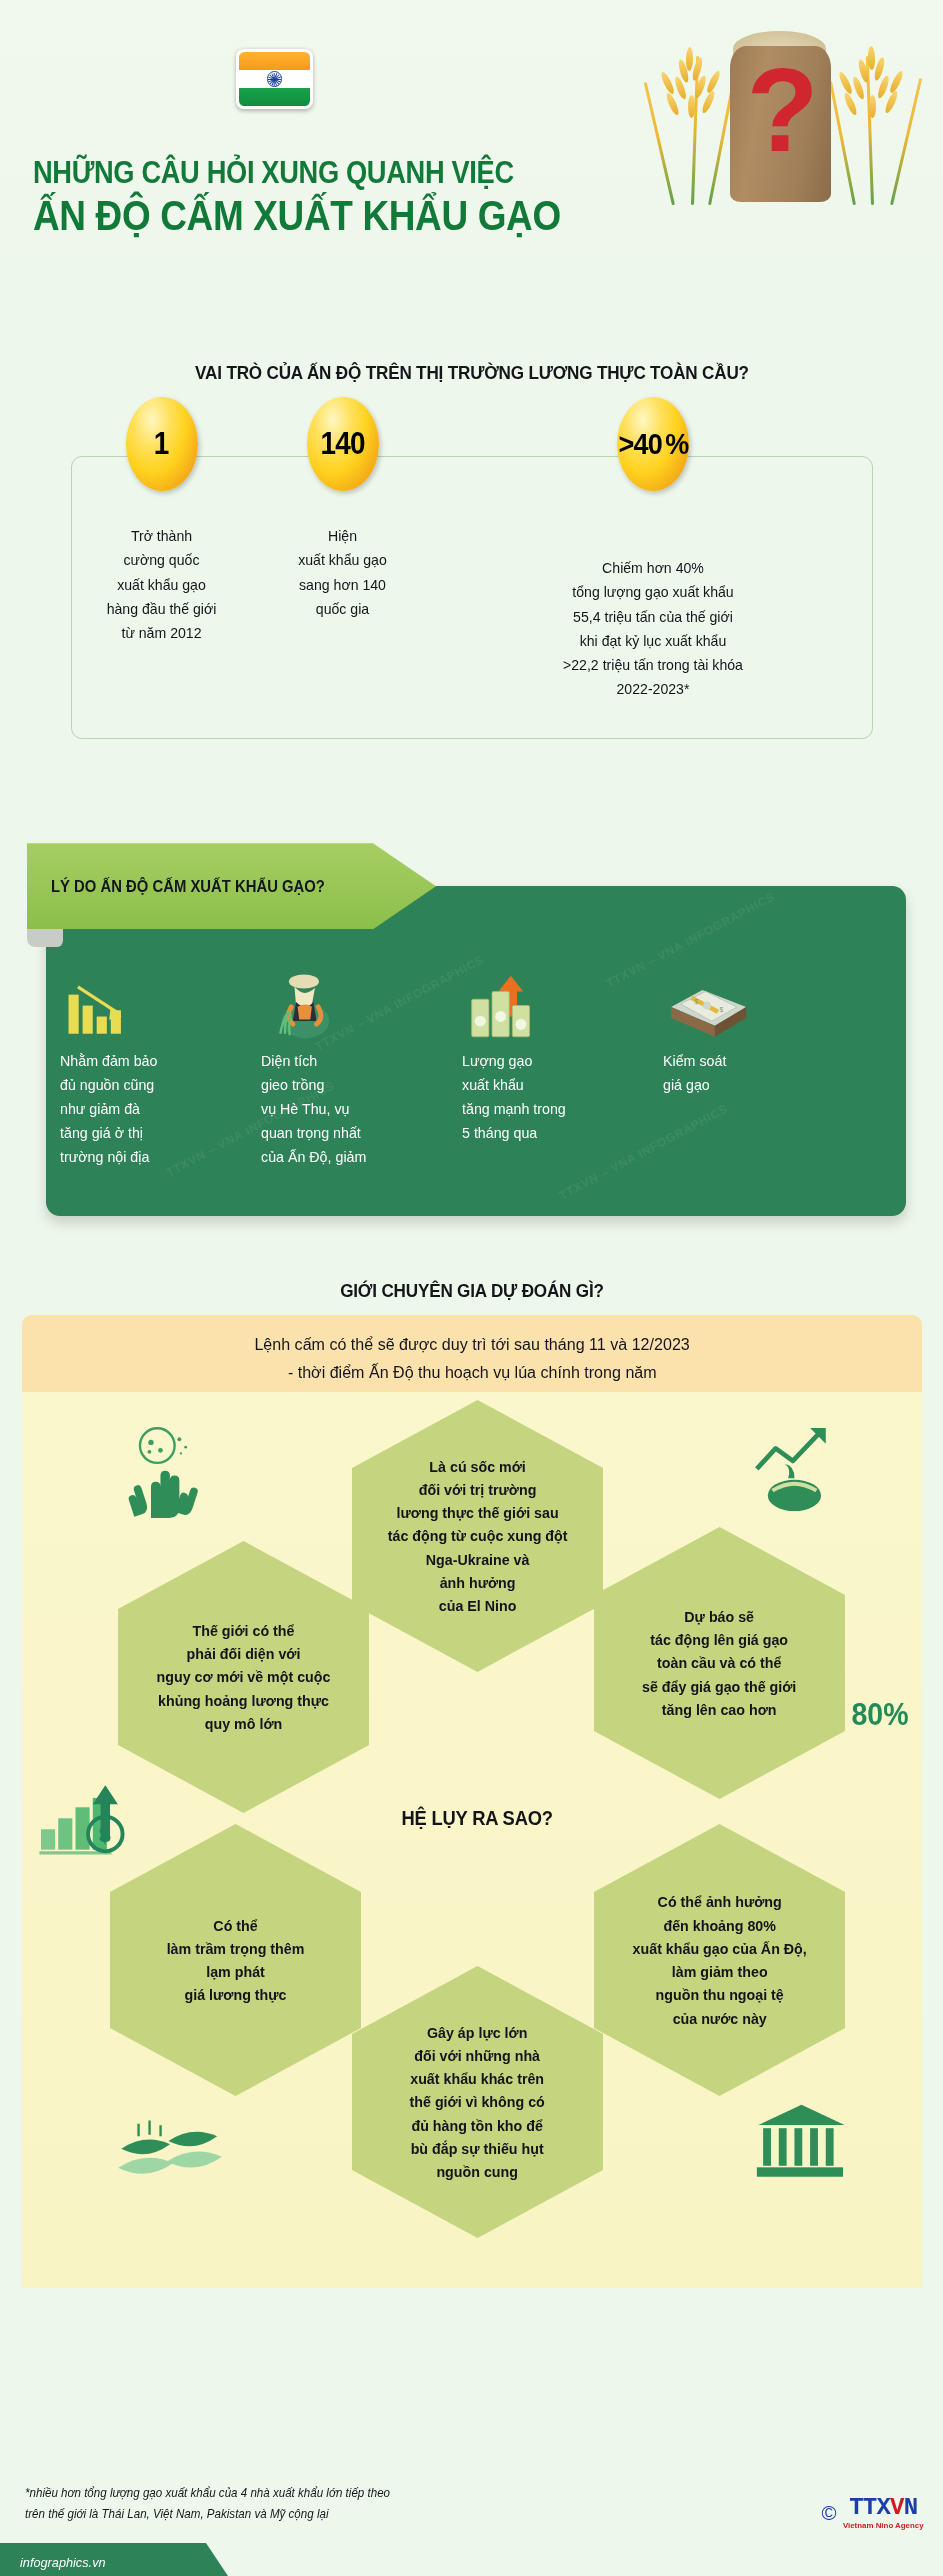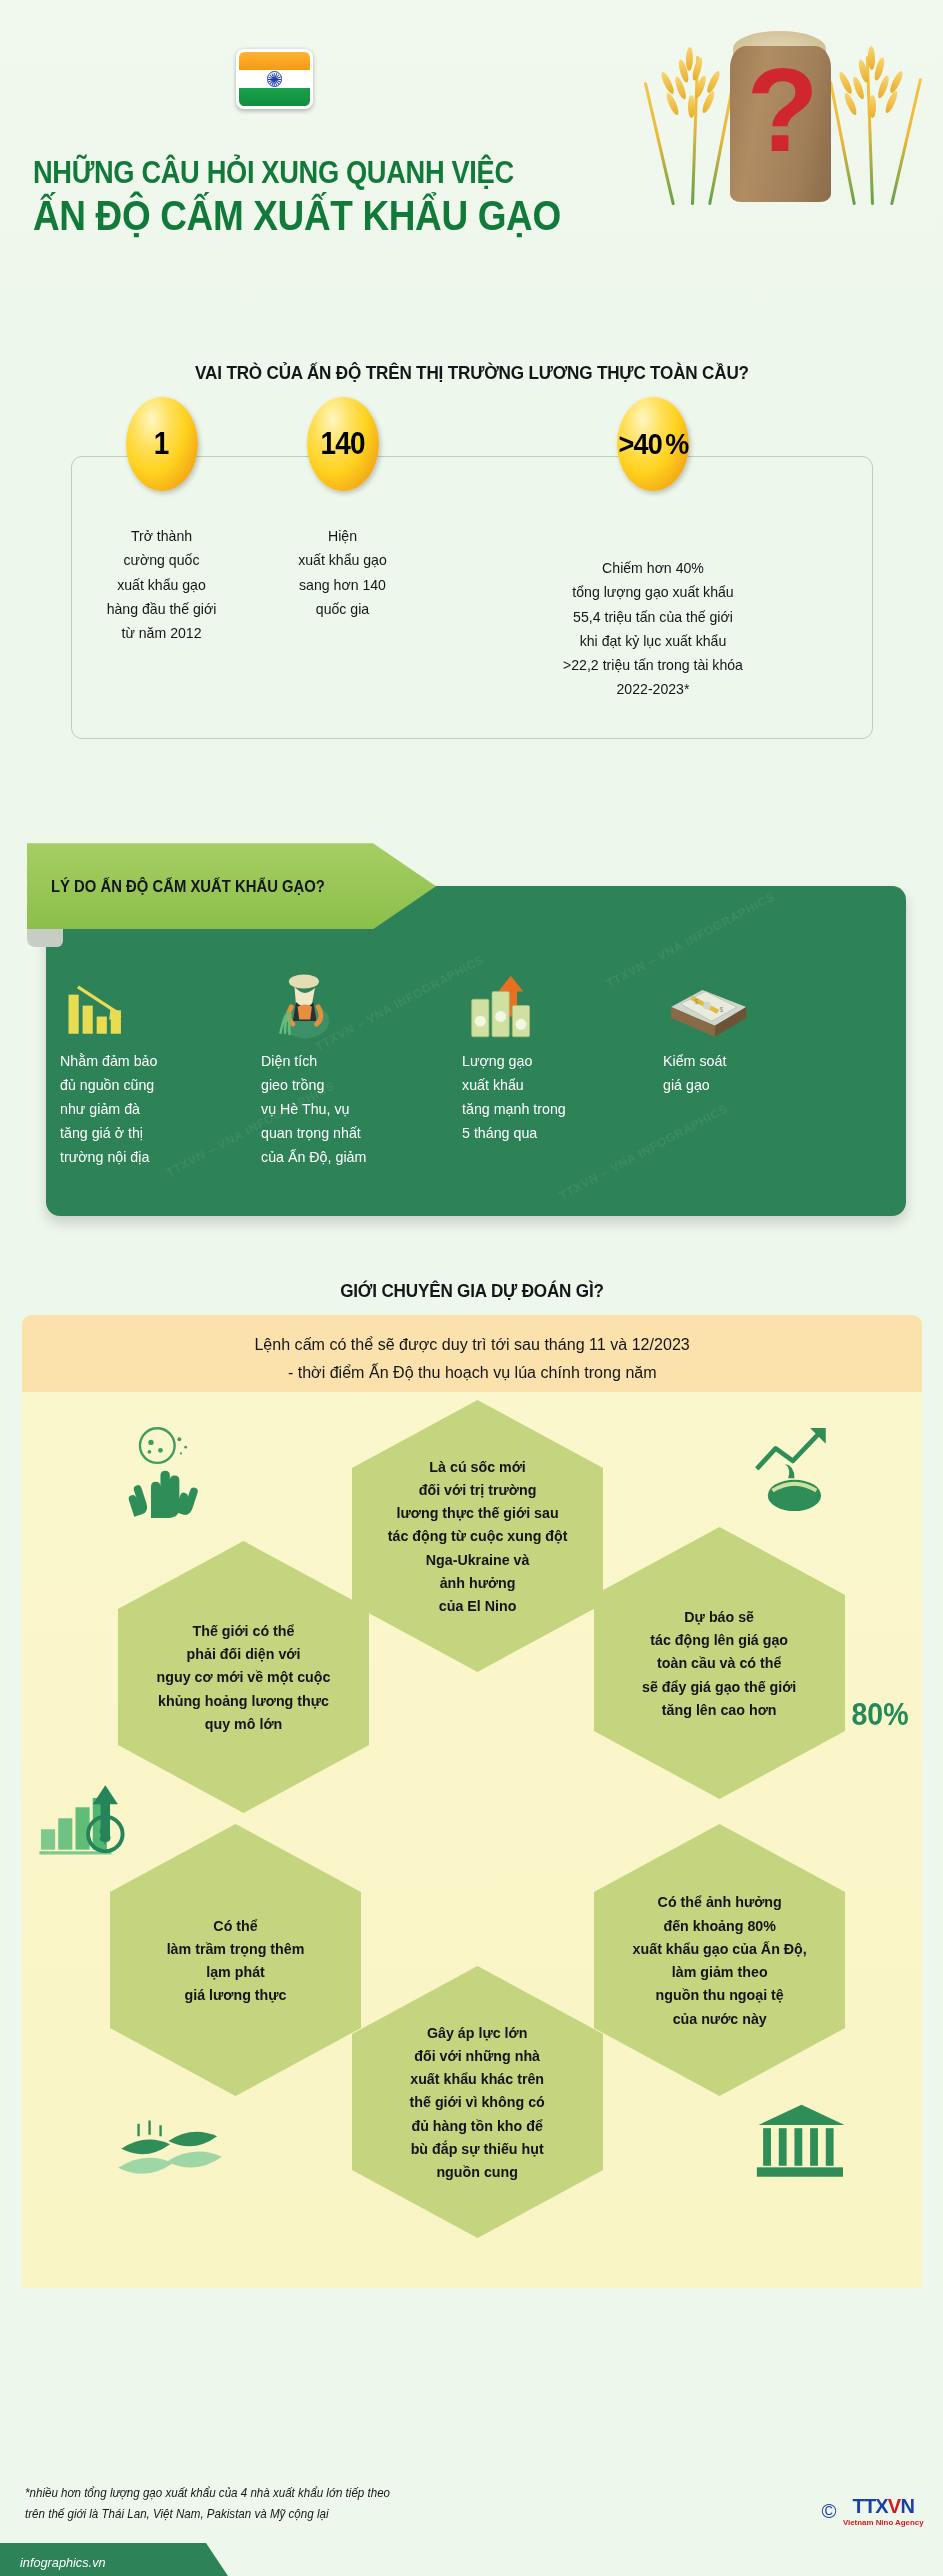--- a/index.html
+++ b/index.html
@@ -270,22 +270,23 @@
     font-style: italic; font-size: 12.2px; color: #15181c; line-height: 1.75;
     transform: scaleX(.95); transform-origin: left top;
   }
   .ttxvn {
     position: absolute; right: 20.4px; top: 28px;
     display: flex; align-items: center; gap: 6.3px;
   }
   .copy { font-size: 20.4px; color: #1b3ea8; font-weight: 400; }
   .ttx-logo { text-align: center; position: relative; }
   .ttx-main {
-    font-size: 20px; font-weight: 800; letter-spacing: -0.8px;
+    font-size: 24px; font-weight: 800; letter-spacing: -0.8px;
     line-height: .95;
+    font-family: Liberation Mono, monospace;
   }
   .ttx-main .b { color: #1b3ea8; }
   .ttx-main .r { color: #d01c23; }
   .ttx-sub { font-size: 7.9px; font-weight: 700; color: #d01c23; margin-top: 1.6px; }
   .greenstrip {
     position: absolute; left: 0; bottom: 0;
     width: 228px; height: 33px;
     background: #2e8258;
     clip-path: polygon(0 0, 206px 0, 228px 33px, 0 33px);
   }
@@ -606,20 +607,23 @@
     <div class="hex" style="left:572px; top:135px;">
       <p>
         <span>Dự báo sẽ</span><br>
         <span>tác động lên giá gạo</span><br>
         <span>toàn cầu và có thể</span><br>
         <span>sẽ đẩy giá gạo thế giới</span><br>
         <span>tăng lên cao hơn</span>
       </p>
     </div>
 
+    <div class="hex plain" style="left:330px; top:291px;">
+      <p>HỆ LỤY RA SAO?</p>
+    </div>
 
     <div class="hex" style="left:88px; top:432px;">
       <p>
         <span>Có thể</span><br>
         <span>làm trầm trọng thêm</span><br>
         <span>lạm phát</span><br>
         <span>giá lương thực</span>
       </p>
     </div>
 

